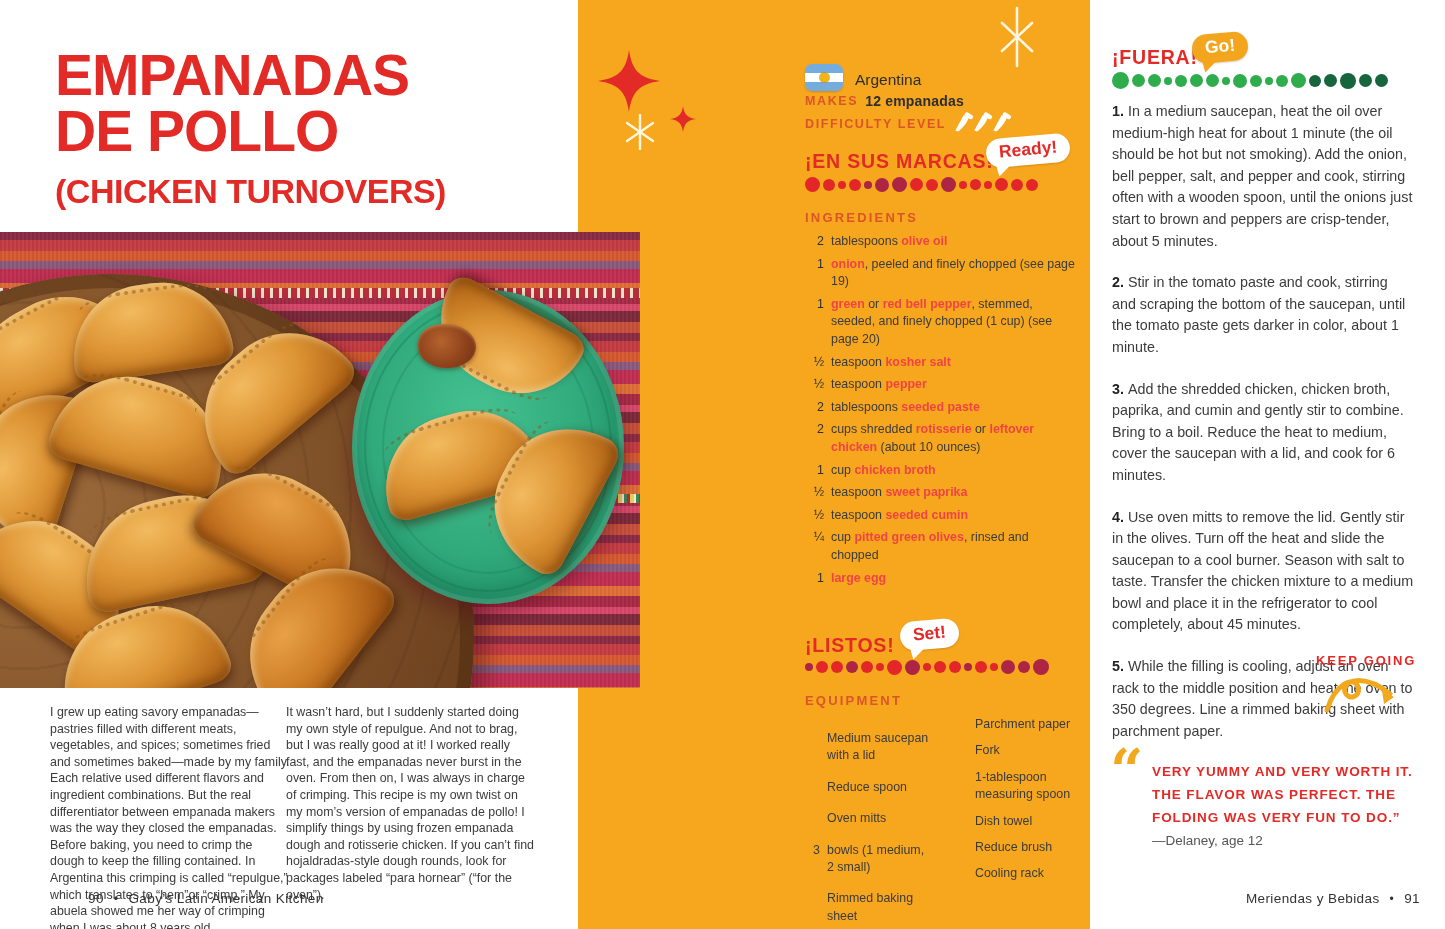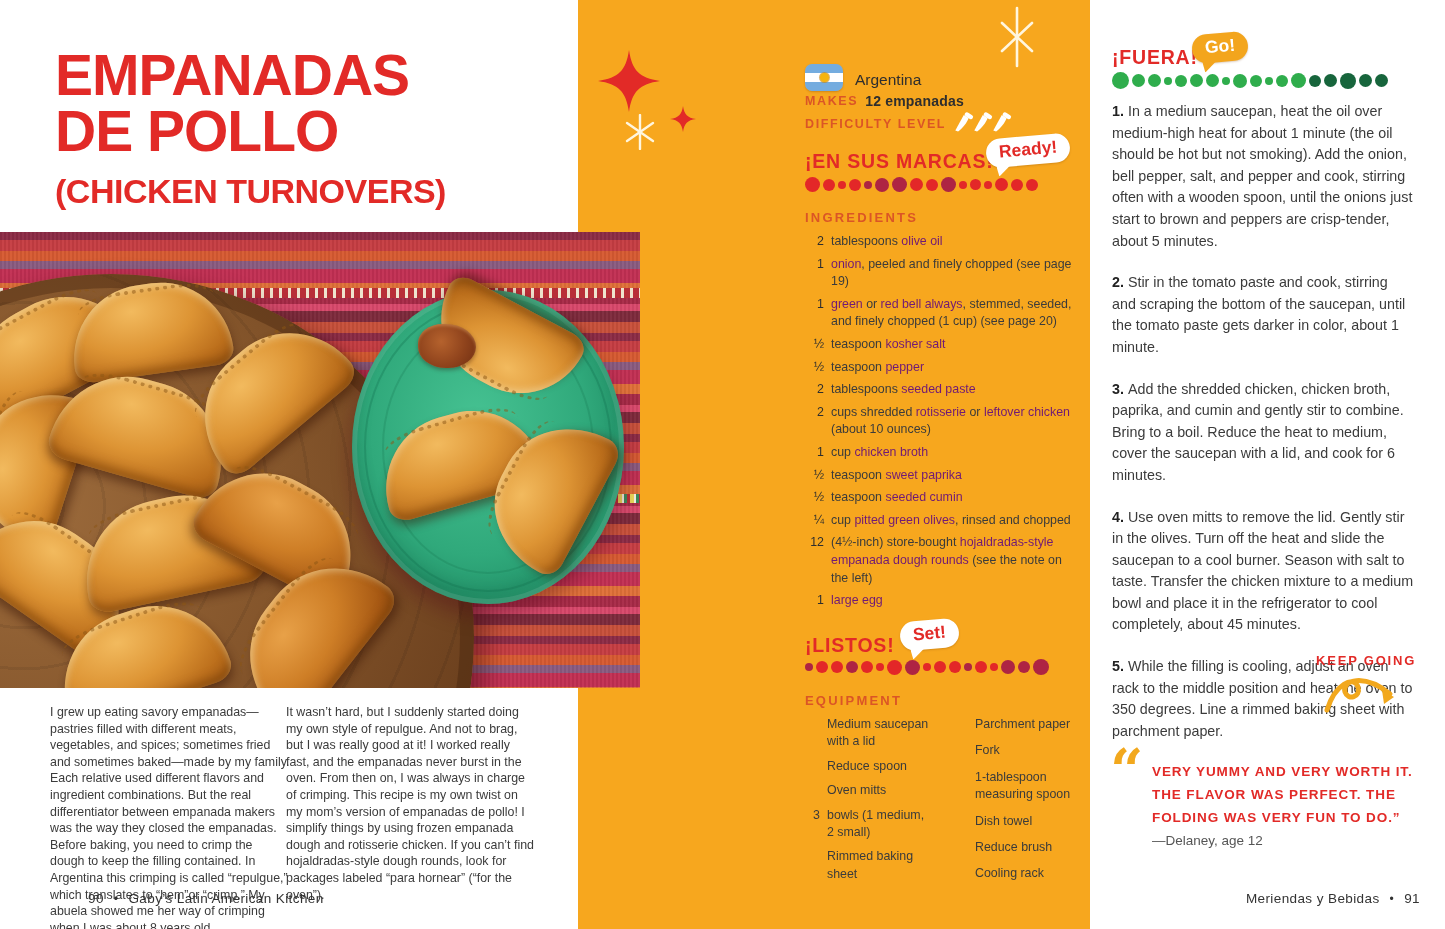--- a/index.html
+++ b/index.html
@@ -90,24 +90,24 @@
   .bubble.go::after { background:#F3A51D; }
 
   .dots { display:flex; align-items:center; gap:3px; }
   .dot { display:inline-block; border-radius:50%; flex:0 0 auto; }
 
   .list-heading { font-size:13px; font-weight:bold; letter-spacing:2.2px; color:#DB5526; }
 
   .ing-list { width:272px; }
   .ing-row { display:flex; margin-bottom:5px; color:#3B3B3B; font-size:12.4px; line-height:17.6px; }
   .ing-row .qty { width:26px; flex:0 0 26px; text-align:right; padding-right:7px; color:#2E2E2E; }
-  .ing-row .b, .b { font-weight:normal; color:#701a75; }
+  .ing-row .b, .b { font-weight:bold; color:#ef4444; }
 
   .equip-col1 { width:152px; }
-  .equip-col1 .eq-row { display:flex; margin-bottom:7px; color:#3B3B3B; font-size:12.4px; line-height:17.4px; }
+  .equip-col1 .eq-row { display:flex; margin-bottom:7px; color:#3B3B3B; font-size:12.4px; line-height:17.4px;margin-top:14px; }
   .equip-col1 .qty { width:22px; flex:0 0 22px; text-align:right; padding-right:7px; }
   .equip-col1 .eq-text { width:104px; }
   .equip-col2 { width:130px; }
   .equip-col2 p { margin-bottom:9px; color:#3B3B3B; font-size:12.4px; line-height:17.4px; }
 
   
   .page-right { position:absolute; left:1090px; top:0; width:355px; height:929px; z-index:2; }
   .steps { position:absolute; left:22px; top:101px; width:302px; }
   .step { color:#3B3B3B; font-size:14.3px; line-height:21.6px; margin-bottom:20px; }
   .step .num { font-weight:bold; color:#222; }
@@ -249,21 +249,21 @@
         <div class="ing-row">
           <span class="qty">2</span>
           <span class="ing-text"><span>tablespoons </span><span class="b">olive oil</span></span>
         </div>
         <div class="ing-row">
           <span class="qty">1</span>
           <span class="ing-text"><span class="b">onion</span><span>, peeled and finely chopped (see page 19)</span></span>
         </div>
         <div class="ing-row">
           <span class="qty">1</span>
-          <span class="ing-text"><span class="b">green</span><span> or </span><span class="b">red bell always</span><span>, stemmed, seeded, and finely chopped (1 cup) (see page 20)</span></span>
+          <span class="ing-text"><span class="b">green</span><span> or </span><span class="b">red bell pepper</span><span>, stemmed, seeded, and finely chopped (1 cup) (see page 20)</span></span>
         </div>
         <div class="ing-row">
           <span class="qty">½</span>
           <span class="ing-text"><span>teaspoon </span><span class="b">kosher salt</span></span>
         </div>
         <div class="ing-row">
           <span class="qty">½</span>
           <span class="ing-text"><span>teaspoon </span><span class="b">pepper</span></span>
         </div>
         <div class="ing-row">
@@ -282,24 +282,20 @@
           <span class="qty">½</span>
           <span class="ing-text"><span>teaspoon </span><span class="b">sweet paprika</span></span>
         </div>
         <div class="ing-row">
           <span class="qty">½</span>
           <span class="ing-text"><span>teaspoon </span><span class="b">seeded cumin</span></span>
         </div>
         <div class="ing-row">
           <span class="qty">¼</span>
           <span class="ing-text"><span>cup </span><span class="b">pitted green olives</span><span>, rinsed and chopped</span></span>
-        </div>
-        <div class="ing-row">
-          <span class="qty">12</span>
-          <span class="ing-text"><span>(4½-inch) store-bought </span><span class="b">hojaldradas-style empanada dough rounds</span><span> (see the note on the left)</span></span>
         </div>
         <div class="ing-row">
           <span class="qty">1</span>
           <span class="ing-text"><span class="b">large egg</span></span>
         </div>
       </div>
 
     <div class="abs sec-heading" style="left:227px; top:634px;">¡LISTOS!</div>
     <div class="bubble" style="left:322px; top:620px;">Set!</div>
     <div class="abs dots" style="left:227px; top:659px; width:260px;">

